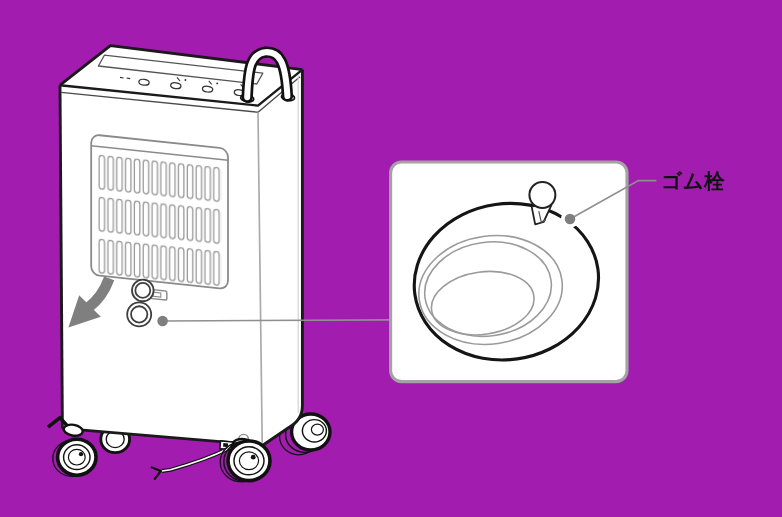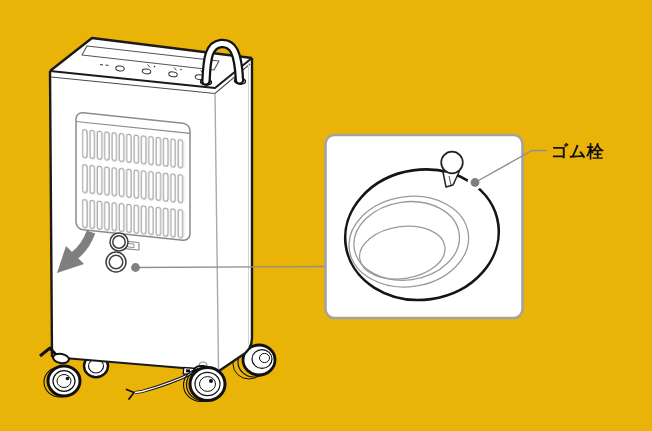--- a/index.html
+++ b/index.html
@@ -1,16 +1,16 @@
 <!DOCTYPE html>
 <html><head>
 <meta charset="utf-8">
 <style>
   html,body{margin:0;padding:0;background:#fff;}
-  .stage{position:relative;width:652px;height:431px;background:#eab308;overflow:hidden;
+  .stage{position:relative;width:652px;height:431px;background:#a21caf;overflow:hidden;
          font-family:"Liberation Sans","DejaVu Sans",sans-serif;}
   svg{position:absolute;left:0;top:0;}
   text.callout-label{font-size:17px;font-weight:bold;fill:#111;letter-spacing:.5px;}
 </style>
 </head>
 <body>
 
 <div class="stage">
 <svg width="652" height="431" viewBox="0 0 652 431">
   <defs>

